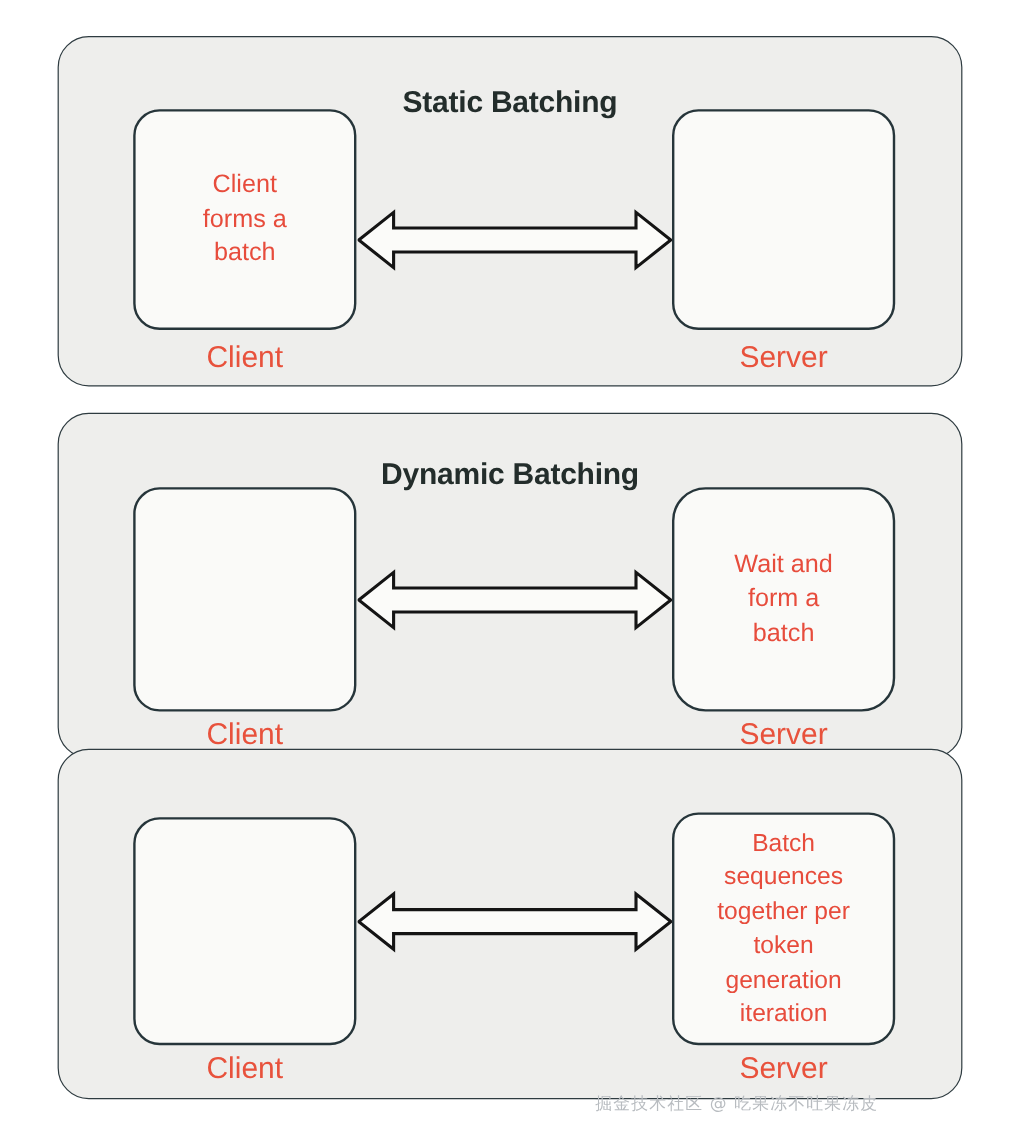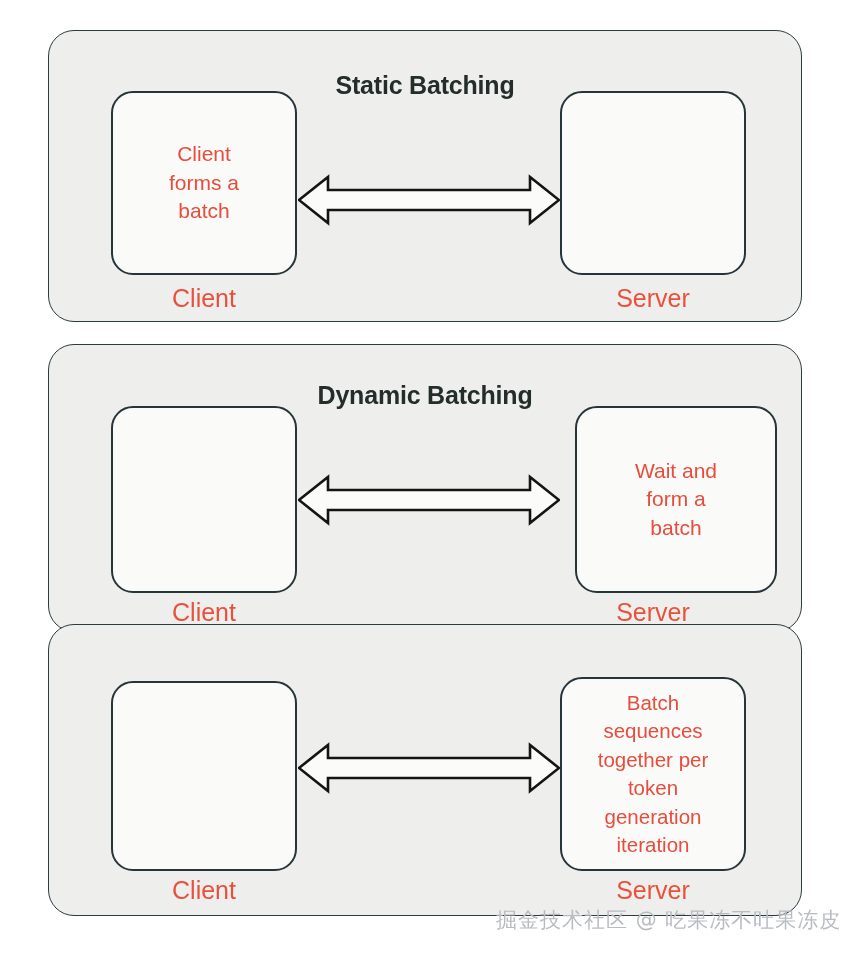--- a/index.html
+++ b/index.html
@@ -84,42 +84,42 @@
 
   
   .panel-1 .node-client { left: 62px;  top: 60px;  width: 186px; height: 184px; }
   .panel-1 .node-server { left: 511px; top: 60px;  width: 186px; height: 184px; }
   .panel-1 .label-client { left: 62px;  top: 252px; width: 186px; }
   .panel-1 .label-server { left: 511px; top: 252px; width: 186px; }
   .panel-1 .arrow-wrap { left: 249px; top: 141px; width: 262px; height: 56px; }
 
   
   .panel-2 .node-client { left: 62px;  top: 61px;  width: 186px; height: 187px; }
-  .panel-2 .node-server { left: 526px; top: 61px;  width: 202px; height: 187px; }
+  .panel-2 .node-server { left: 511px; top: 61px;  width: 186px; height: 187px; border-radius: 28px; }
   .panel-2 .label-client { left: 62px;  top: 252px; width: 186px; }
   .panel-2 .label-server { left: 511px; top: 252px; width: 186px; }
   .panel-2 .arrow-wrap { left: 249px; top: 127px; width: 262px; height: 56px; }
 
   
   .panel-3 .node-client { left: 62px;  top: 56px;  width: 186px; height: 190px; }
   .panel-3 .node-server { left: 511px; top: 52px;  width: 186px; height: 194px; }
   .panel-3 .label-client { left: 62px;  top: 250px; width: 186px; }
   .panel-3 .label-server { left: 511px; top: 250px; width: 186px; }
   .panel-3 .arrow-wrap { left: 249px; top: 115px; width: 262px; height: 56px; }
 
   .arrow-wrap {
     position: absolute;
   }
   .arrow-wrap svg { display: block; width: 100%; height: 100%; }
 
   .watermark {
     position: absolute;
     left: 496px;
     top: 905px;
-    font-size: 21px;
+    font-size: 14px;
     line-height: 30px;
     color: #b8bcc0;
     letter-spacing: 1px;
     white-space: nowrap;
     font-family: "DejaVu Sans", "Liberation Sans", sans-serif;
   }
 </style>
 </head>
 <body>
 

